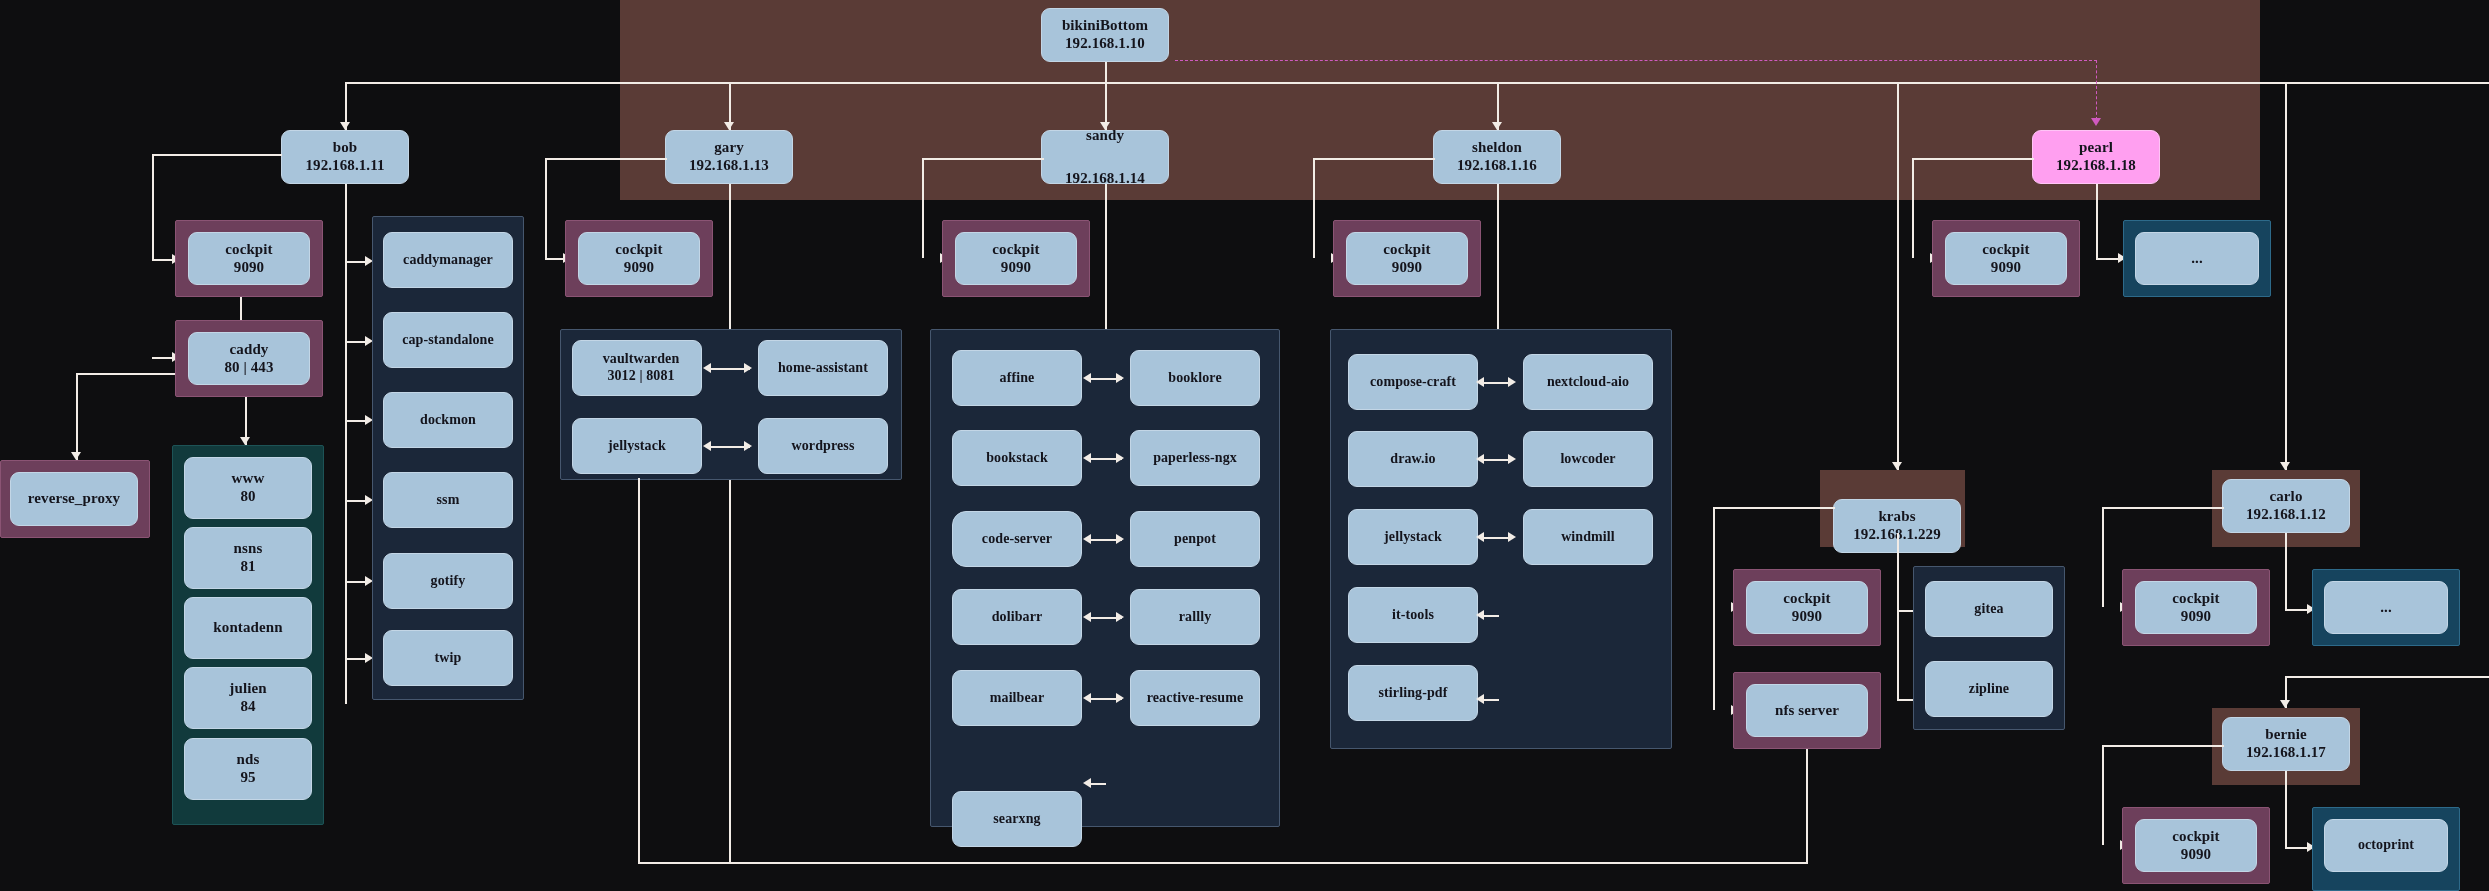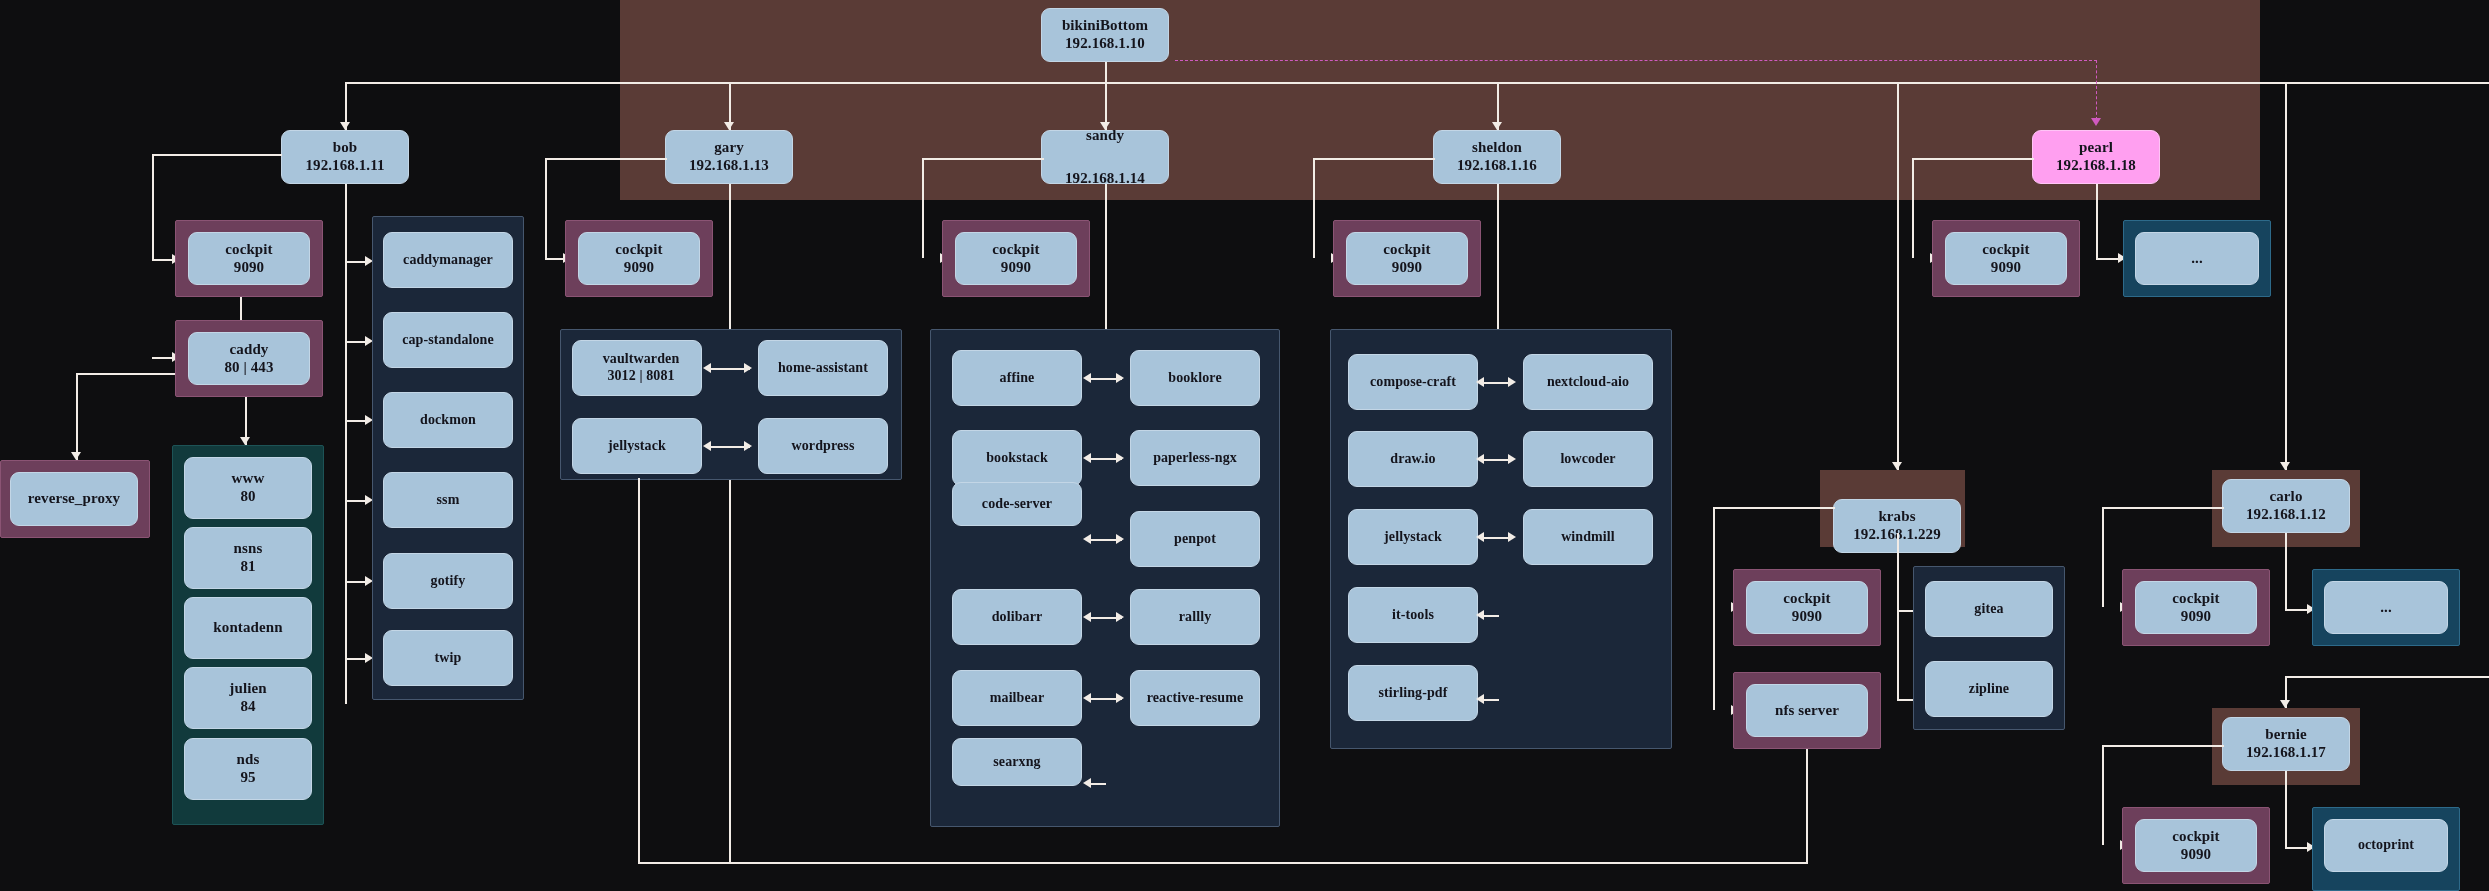--- a/index.html
+++ b/index.html
@@ -260,30 +260,30 @@
 
   <div class="edge ev" style="left:1105px;top:184px;height:602px;"></div>
   <div class="grp grp-navy" style="left:930px;top:329px;width:350px;height:498px;"></div>
 
   <div class="node sm" style="left:952px;top:350px;width:130px;height:56px;">
     <span>affine</span>
   </div>
   <div class="node sm" style="left:952px;top:430px;width:130px;height:56px;">
     <span>bookstack</span>
   </div>
-  <div class="node sm" style="left:952px;top:482px;width:130px;height:44px;">
+  <div class="node sm" style="left:952px;top:511px;width:130px;height:56px;border-radius:14px;">
     <span>code-server</span>
   </div>
   <div class="node sm" style="left:952px;top:589px;width:130px;height:56px;">
     <span>dolibarr</span>
   </div>
   <div class="node sm" style="left:952px;top:670px;width:130px;height:56px;">
     <span>mailbear</span>
   </div>
-  <div class="node sm" style="left:952px;top:738px;width:130px;height:48px;">
+  <div class="node sm" style="left:952px;top:791px;width:130px;height:56px;">
     <span>searxng</span>
   </div>
 
   <div class="node sm" style="left:1130px;top:350px;width:130px;height:56px;">
     <span>booklore</span>
   </div>
   <div class="node sm" style="left:1130px;top:430px;width:130px;height:56px;">
     <span>paperless-ngx</span>
   </div>
   <div class="node sm" style="left:1130px;top:511px;width:130px;height:56px;">

